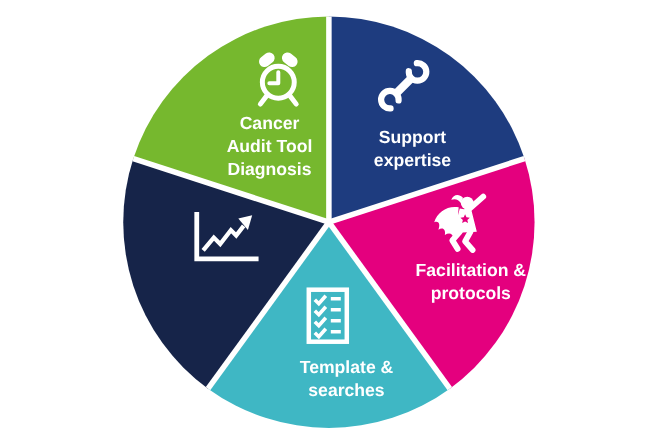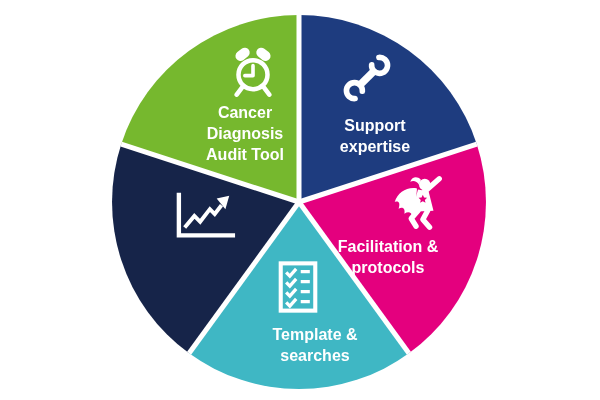--- a/index.html
+++ b/index.html
@@ -90,30 +90,30 @@
       <g stroke="#ffffff" fill="none">
         <path d="M4,2 V46 H62" stroke-width="4.5"></path>
         <path d="M10,38 L20,26 L26,32 L36,19 L41,24 L48,15" stroke-width="4"></path>
         <path d="M56,5 L43,8 L52,19 Z" fill="#ffffff" stroke="none"></path>
       </g>
     </svg>
   </div>
 
   <div class="seg-label" style="left:245px;top:102px;">
     <span>Cancer</span>
+    <span>Audit Tool</span>
     <span>Diagnosis</span>
-    <span>Audit Tool</span>
   </div>
 
   <div class="seg-label" style="left:356px;top:115px;margin-left:19px;">
     <span>Support</span>
     <span>expertise</span>
   </div>
 
-  <div class="seg-label" style="left:388px;top:236px;text-align:center;">
+  <div class="seg-label" style="left:428px;top:236px;text-align:center;">
     <span>Facilitation &amp;</span>
     <span>protocols</span>
   </div>
 
   <div class="seg-label" style="left:315px;top:324px;">
     <span>Template &amp;</span>
     <span>searches</span>
   </div>
 
 

